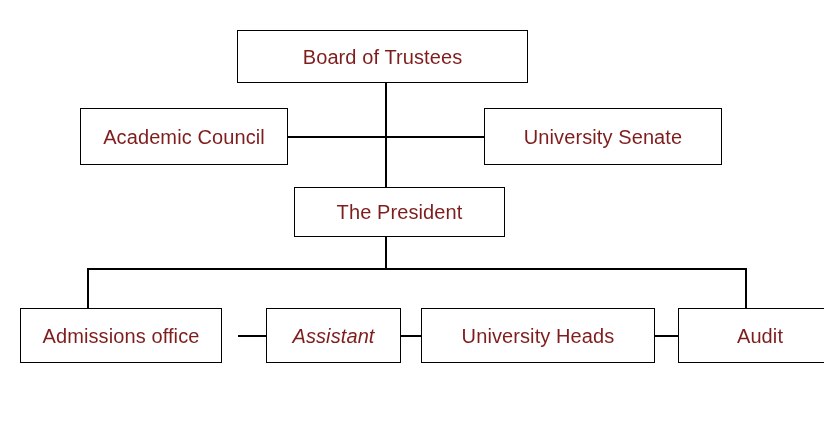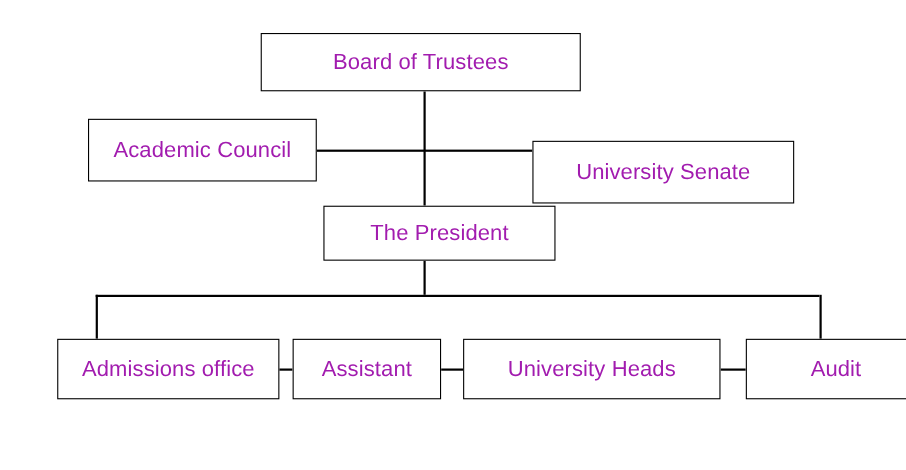--- a/index.html
+++ b/index.html
@@ -23,21 +23,21 @@
     background: #ffffff;
     display: flex;
     align-items: center;
     justify-content: center;
     z-index: 2;
   }
   .node-label {
     font-family: "Liberation Sans", sans-serif;
     font-size: 20px;
     line-height: 1.1;
-    color: #a21caf;
+    color: #7f1d1d;
     white-space: nowrap;
     letter-spacing: 0.1px;
   }
   .edge {
     position: absolute;
     background: #000000;
     z-index: 1;
   }
   .edge-h { height: 1.6px; }
   .edge-v { width: 1.6px; }
@@ -57,30 +57,30 @@
       <div class="edge edge-h" style="left: 401px; top: 335px; width: 20px;"></div>
       <div class="edge edge-h" style="left: 655px; top: 335px; width: 23px;"></div>
     </div>
   <div id="node-layer">
       <div class="node" style="left: 237px; top: 30px; width: 291px; height: 53px;">
         <span class="node-label">Board of Trustees</span>
       </div>
       <div class="node" style="left: 80px; top: 108px; width: 208px; height: 57px;">
         <span class="node-label">Academic Council</span>
       </div>
-      <div class="node" style="left: 484px; top: 108px; width: 238px; height: 57px; margin-top: 20px;">
+      <div class="node" style="left: 484px; top: 108px; width: 238px; height: 57px;">
         <span class="node-label">University Senate</span>
       </div>
       <div class="node" style="left: 294px; top: 187px; width: 211px; height: 50px;">
         <span class="node-label">The President</span>
       </div>
-      <div class="node" style="left: 52px; top: 308px; width: 202px; height: 55px;">
+      <div class="node" style="left: 20px; top: 308px; width: 202px; height: 55px;">
         <span class="node-label">Admissions office</span>
       </div>
-      <div class="node" style="left: 266px; top: 308px; width: 135px; height: 55px;">
+      <div class="node" style="left: 266px; top: 308px; width: 135px; height: 55px; font-style: italic;">
         <span class="node-label">Assistant</span>
       </div>
       <div class="node" style="left: 421px; top: 308px; width: 234px; height: 55px;">
         <span class="node-label">University Heads</span>
       </div>
       <div class="node" style="left: 678px; top: 308px; width: 164px; height: 55px;">
         <span class="node-label">Audit</span>
       </div>
     </div>
 </div>

